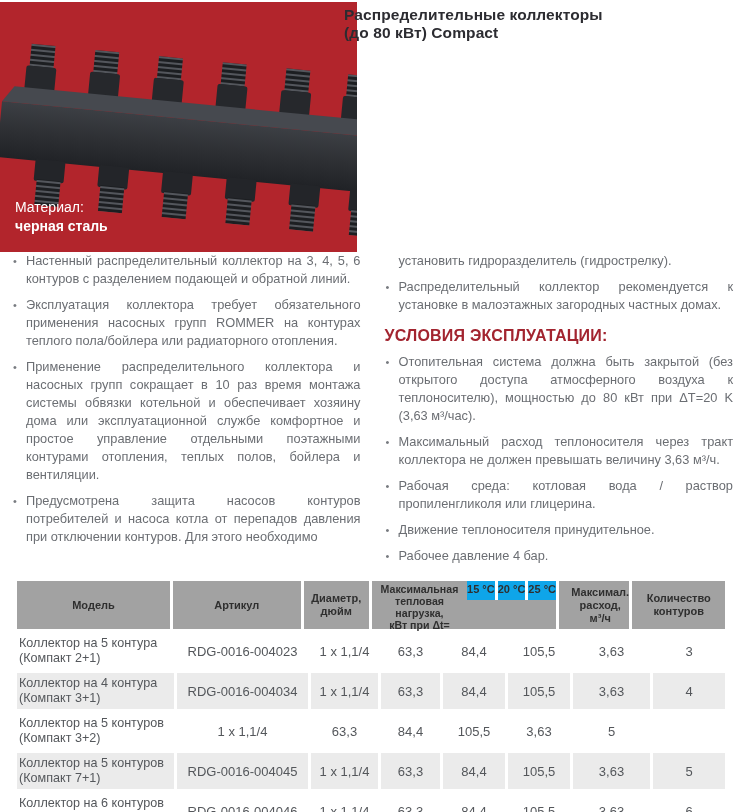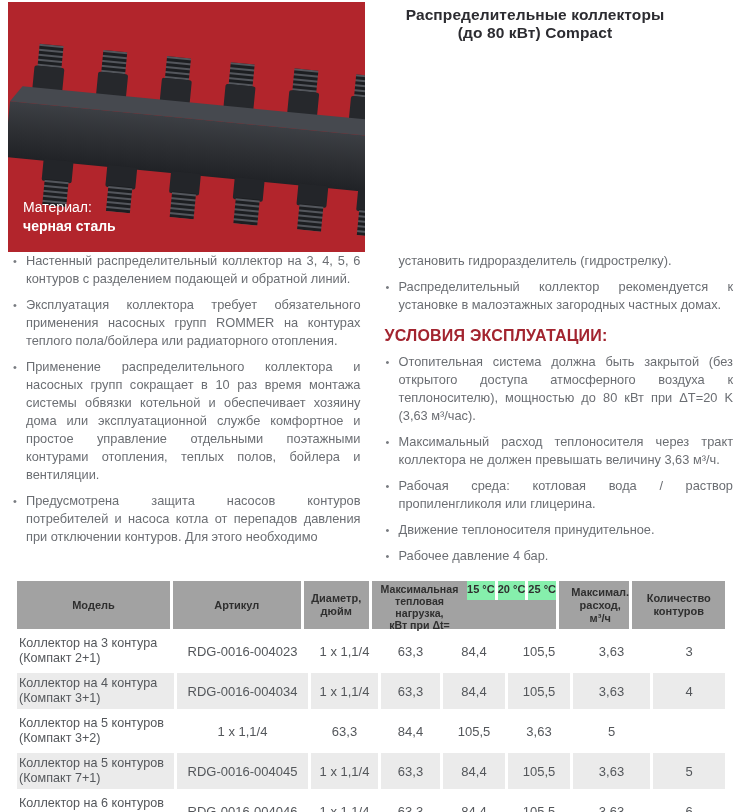--- a/index.html
+++ b/index.html
@@ -2,28 +2,28 @@
 <html><head>
 <meta charset="utf-8">
 <style>
   html,body{margin:0;padding:0;background:#ffffff;}
   .page{
     position:relative;width:737px;height:812px;overflow:hidden;background:#ffffff;
     font-family:"Liberation Sans","DejaVu Sans",sans-serif;
   }
 
   
-  .hero{position:absolute;left:8px;top:2px;width:357px;height:250px;overflow:hidden;}
+  .hero{position:absolute;left:0;top:2px;width:357px;height:250px;overflow:hidden;}
   .hero svg{display:block;}
   .material{position:absolute;left:15px;bottom:16px;color:#ffffff;font-size:14px;line-height:19px;}
   .material .val{font-weight:bold;}
 
   
   .title{
-    position:absolute;top:6px;right:17px;width:370px;text-align:center;
+    position:absolute;top:6px;right:23px;width:370px;text-align:left;
     font-size:15.5px;line-height:18px;font-weight:bold;color:#2c2c31;letter-spacing:.1px;
   }
 
   
   .cols{position:absolute;top:252px;left:12px;width:721px;display:flex;gap:24px;}
   .col{flex:1;min-width:0;}
   ul.blist{list-style:none;margin:0;padding:0;}
   ul.blist li{
     position:relative;margin:0 0 8px 0;padding-left:14px;
     font-size:12.8px;line-height:18px;color:#6b6e73;text-align:justify;
@@ -45,21 +45,21 @@
   }
   .w-model{width:157px;text-align:right;}.w-sku{width:131px;}.w-dia{width:67px;}
   .w-flow{width:60px;padding-left:12px;}.w-circ{width:95px;}
   .th-group{width:189px;display:flex;flex-direction:row;background:#a2a2a2;}
   .th-group-top{
     flex:1;display:flex;align-items:center;justify-content:center;text-align:center;
     color:#2f2f2f;font-weight:bold;font-size:10.6px;line-height:12px;white-space:pre-line;padding-top:3px;
   }
   .th-subs{height:19px;display:flex;gap:3px;background:#ffffff;}
   .th-sub{
-    flex:1;background:#86efac;color:#2f2f2f;font-weight:bold;font-size:11px;
+    flex:1;background:#0ea5e9;color:#2f2f2f;font-weight:bold;font-size:11px;
     display:flex;align-items:center;justify-content:center;padding-bottom:3px;
   }
   .tbody .trow{
     display:grid;grid-template-columns:157px 131px 67px 59px 62px 62px 77px 72px;
     column-gap:3px;min-height:33px;margin-bottom:4px;
   }
   .trow > div{display:flex;align-items:center;justify-content:center;text-align:center;
     font-size:13px;color:#54575b;padding:3px 1px;}
   .trow .c-model{flex-direction:column;align-items:flex-start;justify-content:center;
     text-align:left;font-size:12.6px;line-height:15px;padding-left:2px;}
@@ -202,21 +202,21 @@
       <div class="th w-flow">Максимал.
 расход,
 м³/ч</div>
       <div class="th w-circ">Количество
 контуров</div>
     </div>
     <div class="tbody">
 
         <div class="trow">
           <div class="c-model">
-            <span>Коллектор на 3 контура</span>
+            <span>Коллектор на 5 контура</span>
             <span>(Компакт 2+1)</span>
           </div>
           <div>RDG-0016-004023</div>
           <div>1 x 1,1/4</div>
           <div>63,3</div>
           <div>84,4</div>
           <div>105,5</div>
           <div>3,63</div>
           <div>3</div>
         </div>

